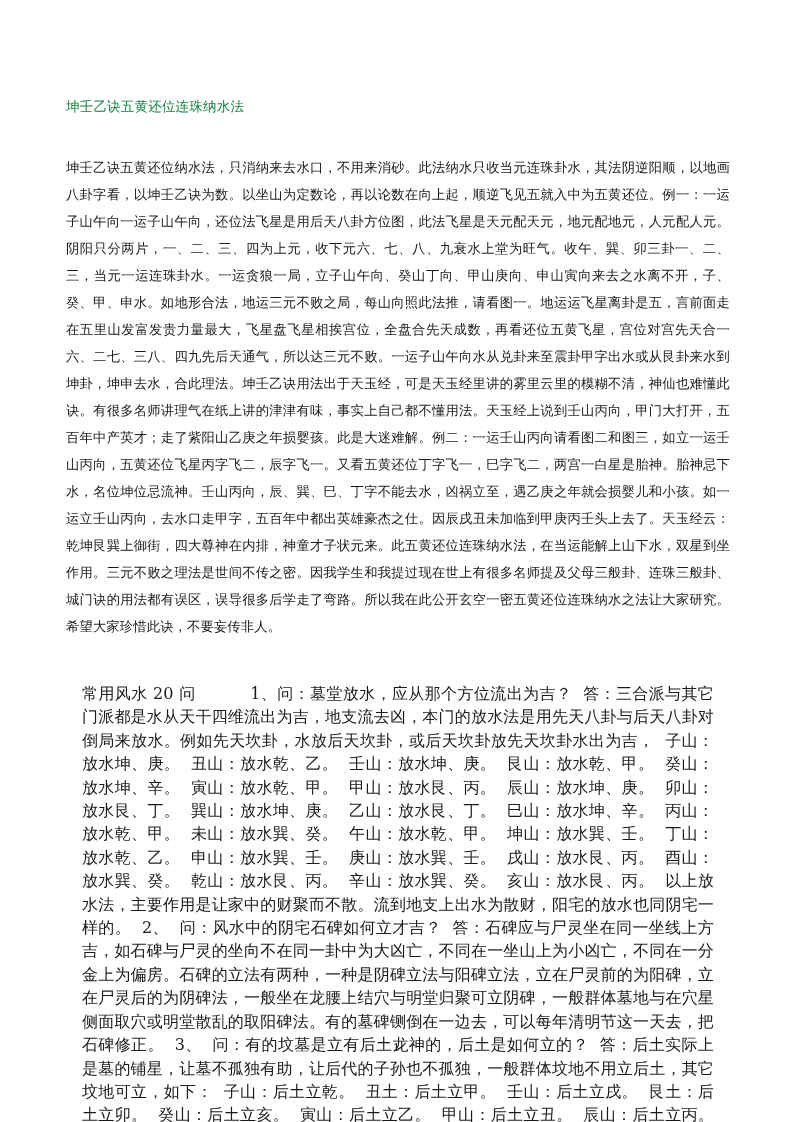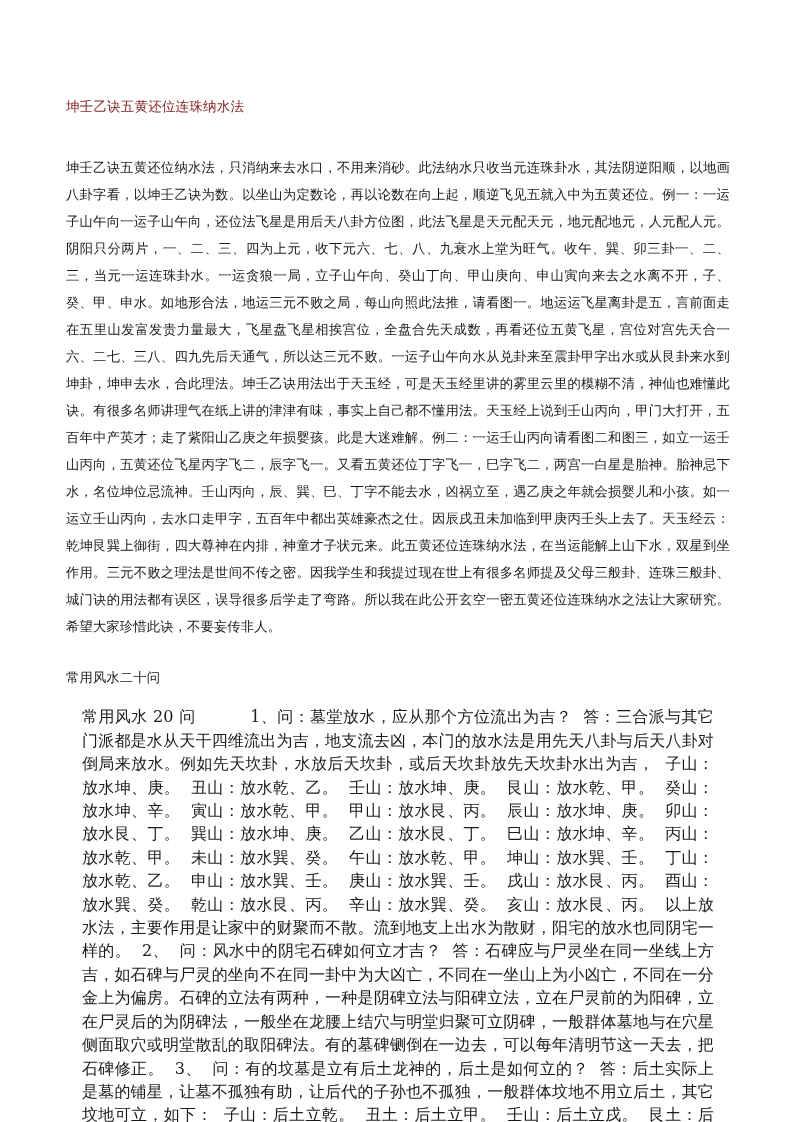--- a/index.html
+++ b/index.html
@@ -23,21 +23,21 @@
   }
   .content {
     position: absolute;
     left: 66px;
     top: 96px;
     width: 664px;
   }
   .doc-title {
     font-size: 13.5px;
     line-height: 20px;
-    color: #7f1d1d;
+    color: #15803d;
     font-weight: normal;
     margin: 0;
     letter-spacing: 0.2px;
   }
   .spacer-lg { height: 38px; }
   .spacer-md { height: 26px; }
 
   .body-para {
     font-size: 13.3px;
     line-height: 27px;
@@ -85,21 +85,20 @@
   <div class="content">
 
     <div class="doc-title">坤壬乙诀五黄还位连珠纳水法</div>
 
     <div class="spacer-lg"></div>
 
     <div class="body-para">坤壬乙诀五黄还位纳水法，只消纳来去水口，不用来消砂。此法纳水只收当元连珠卦水，其法阴逆阳顺，以地画八卦字看，以坤壬乙诀为数。以坐山为定数论，再以论数在向上起，顺逆飞见五就入中为五黄还位。例一：一运子山午向一运子山午向，还位法飞星是用后天八卦方位图，此法飞星是天元配天元，地元配地元，人元配人元。阴阳只分两片，一、二、三、四为上元，收下元六、七、八、九衰水上堂为旺气。收午、巽、卯三卦一、二、三，当元一运连珠卦水。一运贪狼一局，立子山午向、癸山丁向、甲山庚向、申山寅向来去之水离不开，子、癸、甲、申水。如地形合法，地运三元不败之局，每山向照此法推，请看图一。地运运飞星离卦是五，言前面走在五里山发富发贵力量最大，飞星盘飞星相挨宫位，全盘合先天成数，再看还位五黄飞星，宫位对宫先天合一六、二七、三八、四九先后天通气，所以达三元不败。一运子山午向水从兑卦来至震卦甲字出水或从艮卦来水到坤卦，坤申去水，合此理法。坤壬乙诀用法出于天玉经，可是天玉经里讲的雾里云里的模糊不清，神仙也难懂此诀。有很多名师讲理气在纸上讲的津津有味，事实上自己都不懂用法。天玉经上说到壬山丙向，甲门大打开，五百年中产英才；走了紫阳山乙庚之年损婴孩。此是大迷难解。例二：一运壬山丙向请看图二和图三，如立一运壬山丙向，五黄还位飞星丙字飞二，辰字飞一。又看五黄还位丁字飞一，巳字飞二，两宫一白星是胎神。胎神忌下水，名位坤位忌流神。壬山丙向，辰、巽、巳、丁字不能去水，凶祸立至，遇乙庚之年就会损婴儿和小孩。如一运立壬山丙向，去水口走甲字，五百年中都出英雄豪杰之仕。因辰戌丑未加临到甲庚丙壬头上去了。天玉经云：乾坤艮巽上御街，四大尊神在内排，神童才子状元来。此五黄还位连珠纳水法，在当运能解上山下水，双星到坐作用。三元不败之理法是世间不传之密。因我学生和我提过现在世上有很多名师提及父母三般卦、连珠三般卦、城门诀的用法都有误区，误导很多后学走了弯路。所以我在此公开玄空一密五黄还位连珠纳水之法让大家研究。希望大家珍惜此诀，不要妄传非人。</div>
 
     <div class="spacer-md"></div>
 
-    <div class="section-head">常用风水二十问</div>
 
     <div class="qa-para"><span>常用风水 20 问</span><span>          </span><span>1、问：墓堂放水，应从那个方位流出为吉？  答：三合派与其它门派都是水从天干四维流出为吉，地支流去凶，本门的放水法是用先天八卦与后天八卦对倒局来放水。例如先天坎卦，水放后天坎卦，或后天坎卦放先天坎卦水出为吉，  子山：放水坤、庚。  丑山：放水乾、乙。  壬山：放水坤、庚。  艮山：放水乾、甲。  癸山：放水坤、辛。  寅山：放水乾、甲。  甲山：放水艮、丙。  辰山：放水坤、庚。  卯山：放水艮、丁。  巽山：放水坤、庚。  乙山：放水艮、丁。  巳山：放水坤、辛。  丙山：放水乾、甲。  未山：放水巽、癸。  午山：放水乾、甲。  坤山：放水巽、壬。  丁山：放水乾、乙。  申山：放水巽、壬。  庚山：放水巽、壬。  戌山：放水艮、丙。  酉山：放水巽、癸。  乾山：放水艮、丙。  辛山：放水巽、癸。  亥山：放水艮、丙。  以上放水法，主要作用是让家中的财聚而不散。流到地支上出水为散财，阳宅的放水也同阴宅一样的。  2、  问：风水中的阴宅石碑如何立才吉？  答：石碑应与尸灵坐在同一坐线上方吉，如石碑与尸灵的坐向不在同一卦中为大凶亡，不同在一坐山上为小凶亡，不同在一分金上为偏房。石碑的立法有两种，一种是阴碑立法与阳碑立法，立在尸灵前的为阳碑，立在尸灵后的为阴碑法，一般坐在龙腰上结穴与明堂归聚可立阴碑，一般群体墓地与在穴星侧面取穴或明堂散乱的取阳碑法。有的墓碑铡倒在一边去，可以每年清明节这一天去，把石碑修正。  3、  问：有的坟墓是立有后土龙神的，后土是如何立的？  答：后土实际上是墓的铺星，让墓不孤独有助，让后代的子孙也不孤独，一般群体坟地不用立后土，其它坟地可立，如下：  子山：后土立乾。  丑土：后土立甲。  壬山：后土立戌。  艮土：后土立卯。  癸山：后土立亥。  寅山：后土立乙。  甲山：后土立丑。  辰山：后土立丙。  卯山：后土立艮。  巽山：后土立午。  乙山：后土立寅。  巳山：后土立丁。  丙山：后土立辰。  未山：后土立庚。  午山：后土立巽。  坤山：后土立酉。  丁山：后土立巳。  申山：后土立辛。  庚山：后土立未。  戌山：后土立壬。  酉山：后土立坤。  乾山：后土立子。  辛山：后土立申。  亥山：后土立癸。  4、问：一般给人修建山坟时，每一坐向与亡灵间是否有不用的作用力？  答：本人实践多年，一般</span></div>
 
   </div>
 
   <div class="page-number">1</div>
 
 </div>
 
 </body></html>

